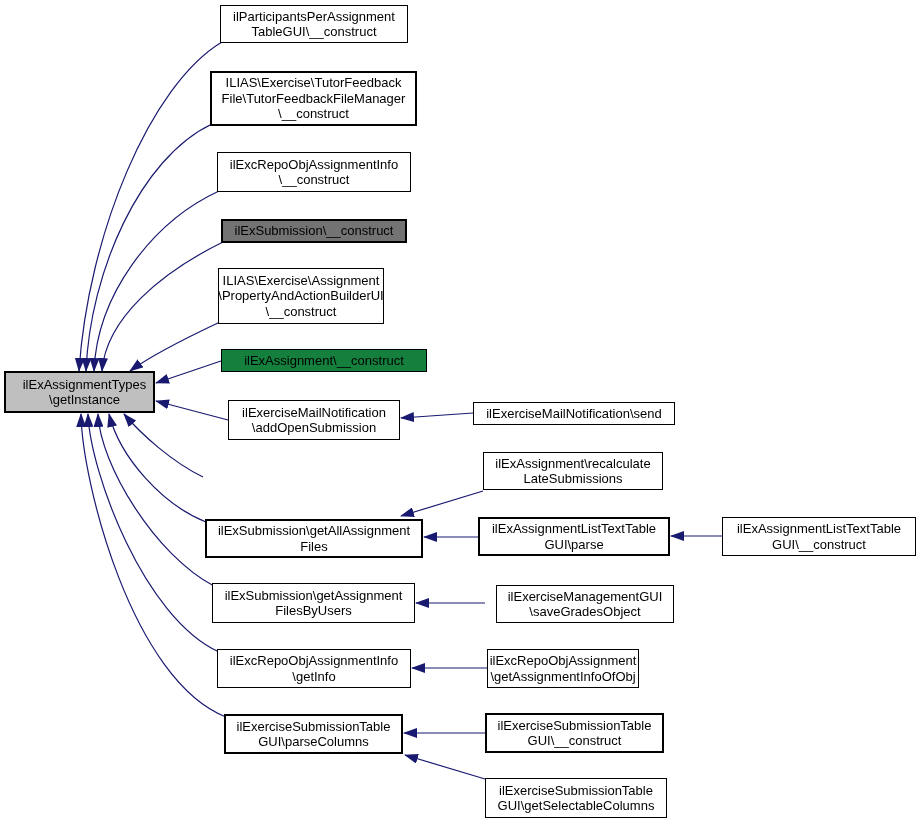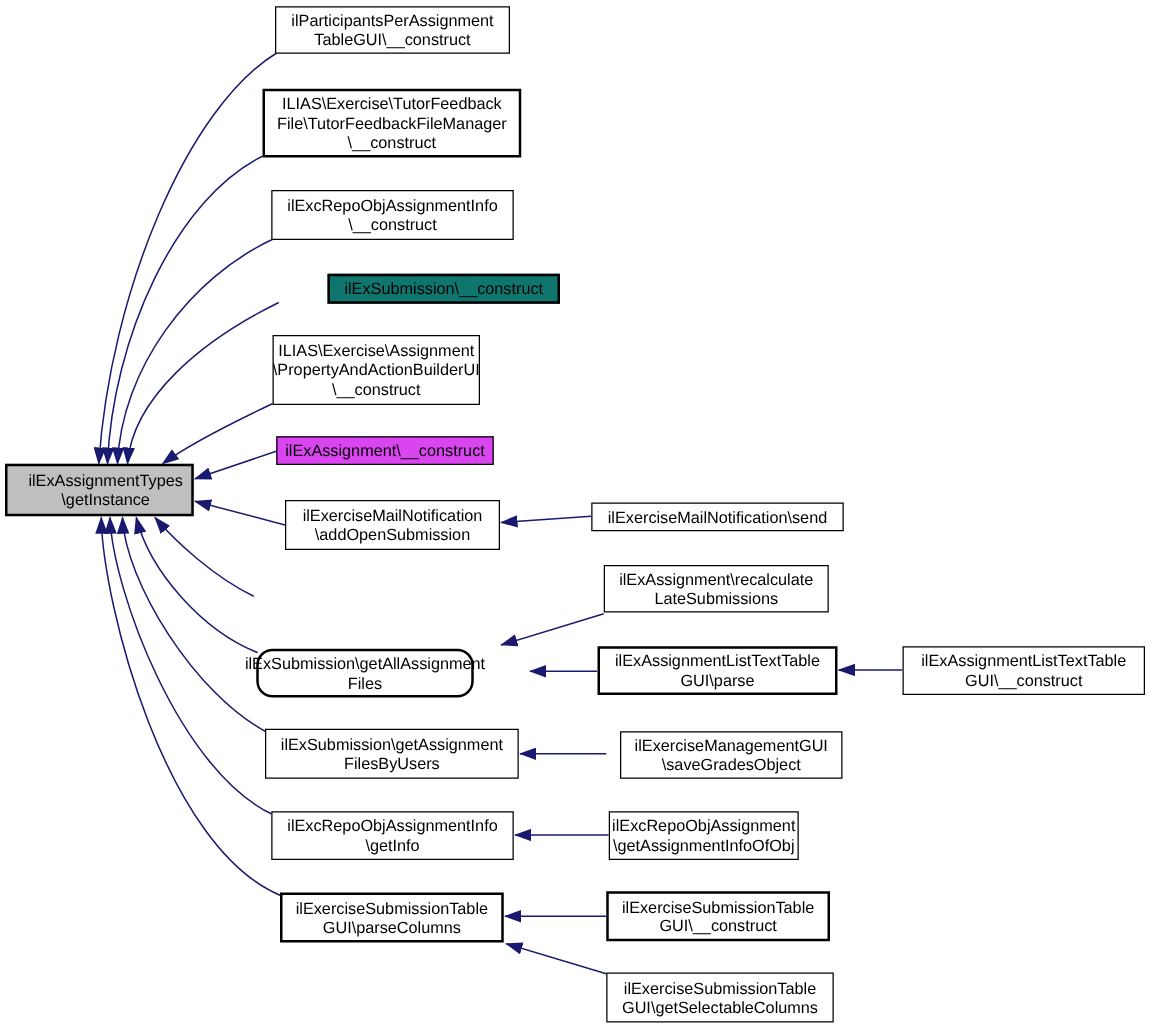--- a/index.html
+++ b/index.html
@@ -74,36 +74,36 @@
     </div>
     <div class="node bold" style="left: 210px; top: 71px; width: 207px; height: 55px; border-color: rgb(0, 0, 0); background: rgb(255, 255, 255);">
       <span>ILIAS\Exercise\TutorFeedback</span>
       <span>File\TutorFeedbackFileManager</span>
       <span>\__construct</span>
     </div>
     <div class="node" style="left: 217px; top: 152px; width: 194px; height: 40px; border-color: rgb(0, 0, 0); background: rgb(255, 255, 255);">
       <span>ilExcRepoObjAssignmentInfo</span>
       <span>\__construct</span>
     </div>
-    <div class="node bold" style="left: 221px; top: 219px; width: 186px; height: 24px; border-color: rgb(0, 0, 0); background: #0f766e; margin-left: 41px;">
+    <div class="node bold" style="left: 221px; top: 219px; width: 186px; height: 24px; border-color: rgb(0, 0, 0); background: #737373;">
       <span>ilExSubmission\__construct</span>
     </div>
     <div class="node" style="left: 218px; top: 268px; width: 166px; height: 56px; border-color: rgb(0, 0, 0); background: rgb(255, 255, 255);">
       <span>ILIAS\Exercise\Assignment</span>
       <span>\PropertyAndActionBuilderUI</span>
       <span>\__construct</span>
     </div>
-    <div class="node" style="left: 221px; top: 349px; width: 174px; height: 23px; border-color: rgb(0, 0, 0); background: #d946ef;">
+    <div class="node" style="left: 221px; top: 349px; width: 206px; height: 23px; border-color: rgb(0, 0, 0); background: #15803d;">
       <span>ilExAssignment\__construct</span>
     </div>
     <div class="node" style="left: 228px; top: 400px; width: 172px; height: 40px; border-color: rgb(0, 0, 0); background: rgb(255, 255, 255);">
       <span>ilExerciseMailNotification</span>
       <span>\addOpenSubmission</span>
     </div>
-    <div class="node bold" style="left: 205px; top: 519px; width: 174px; height: 39px; border-color: rgb(0, 0, 0); background: rgb(255, 255, 255); border-radius: 13px;">
+    <div class="node bold" style="left: 205px; top: 519px; width: 218px; height: 39px; border-color: rgb(0, 0, 0); background: rgb(255, 255, 255);">
       <span>ilExSubmission\getAllAssignment</span>
       <span>Files</span>
     </div>
     <div class="node" style="left: 212px; top: 583px; width: 203px; height: 40px; border-color: rgb(0, 0, 0); background: rgb(255, 255, 255);">
       <span>ilExSubmission\getAssignment</span>
       <span>FilesByUsers</span>
     </div>
     <div class="node" style="left: 217px; top: 649px; width: 194px; height: 39px; border-color: rgb(0, 0, 0); background: rgb(255, 255, 255);">
       <span>ilExcRepoObjAssignmentInfo</span>
       <span>\getInfo</span>

